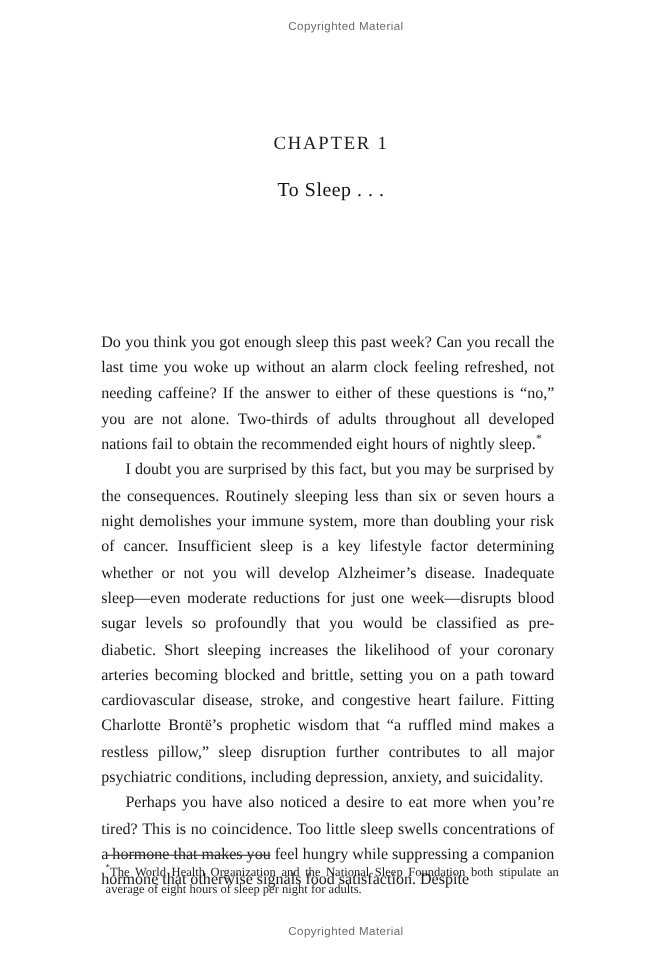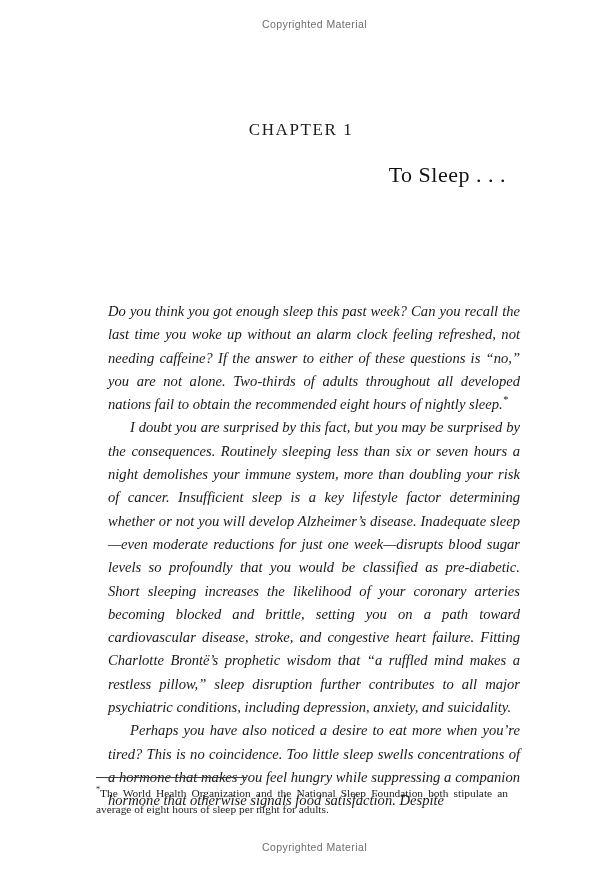--- a/index.html
+++ b/index.html
@@ -57,34 +57,33 @@
     text-align: center;
     font-size: 17px;
     letter-spacing: 1.6px;
     color: #1c1c1c;
     font-variant: small-caps;
     text-transform: uppercase;
     margin: 0 0 22px 0;
   }
 
   .chapter-title {
-    text-align: right;
-    font-size: 22px;
+    text-align: center;
+    font-size: 18px;
     font-weight: normal;
     letter-spacing: 0.5px;
     color: #121212;
     margin: 0;
   }
 
   .body-text {
     position: absolute;
     top: 300px;
-    left: 108px;
+    left: 92px;
     width: 412px;
-    font-style: italic;
   }
 
   .body-text p {
     margin: 0;
     font-size: 14.6px;
     line-height: 23.3px;
     text-align: justify;
     color: #181818;
     hyphens: none;
   }

